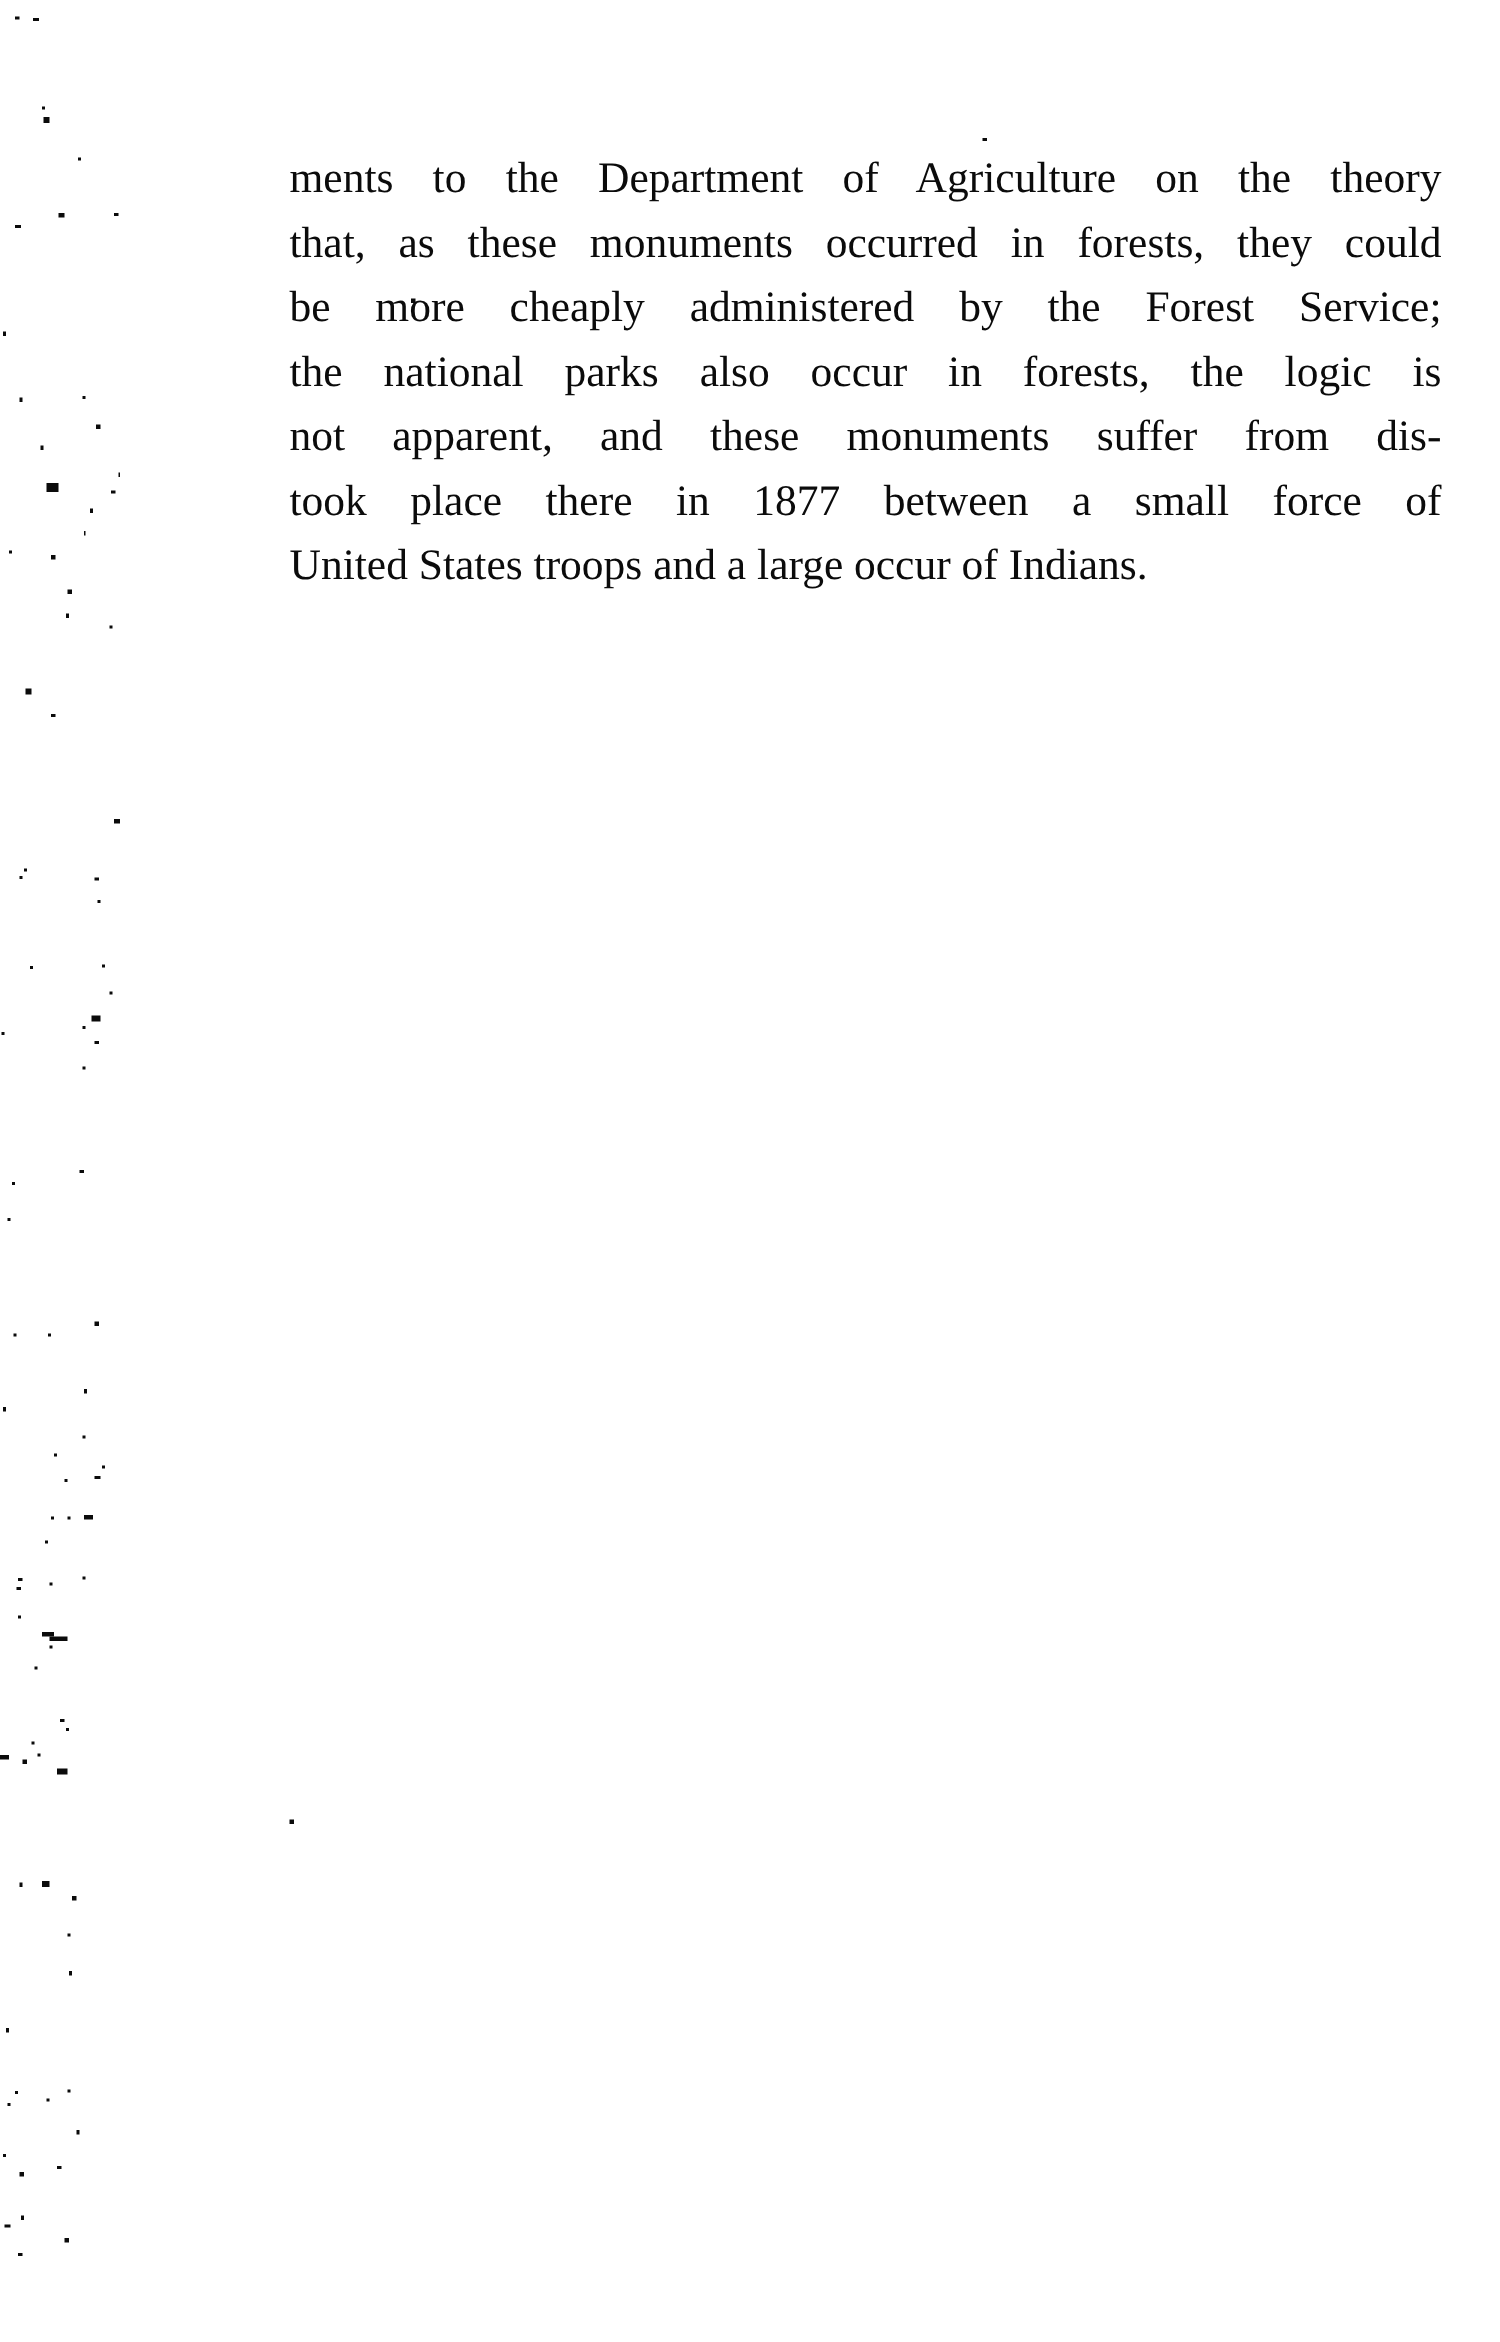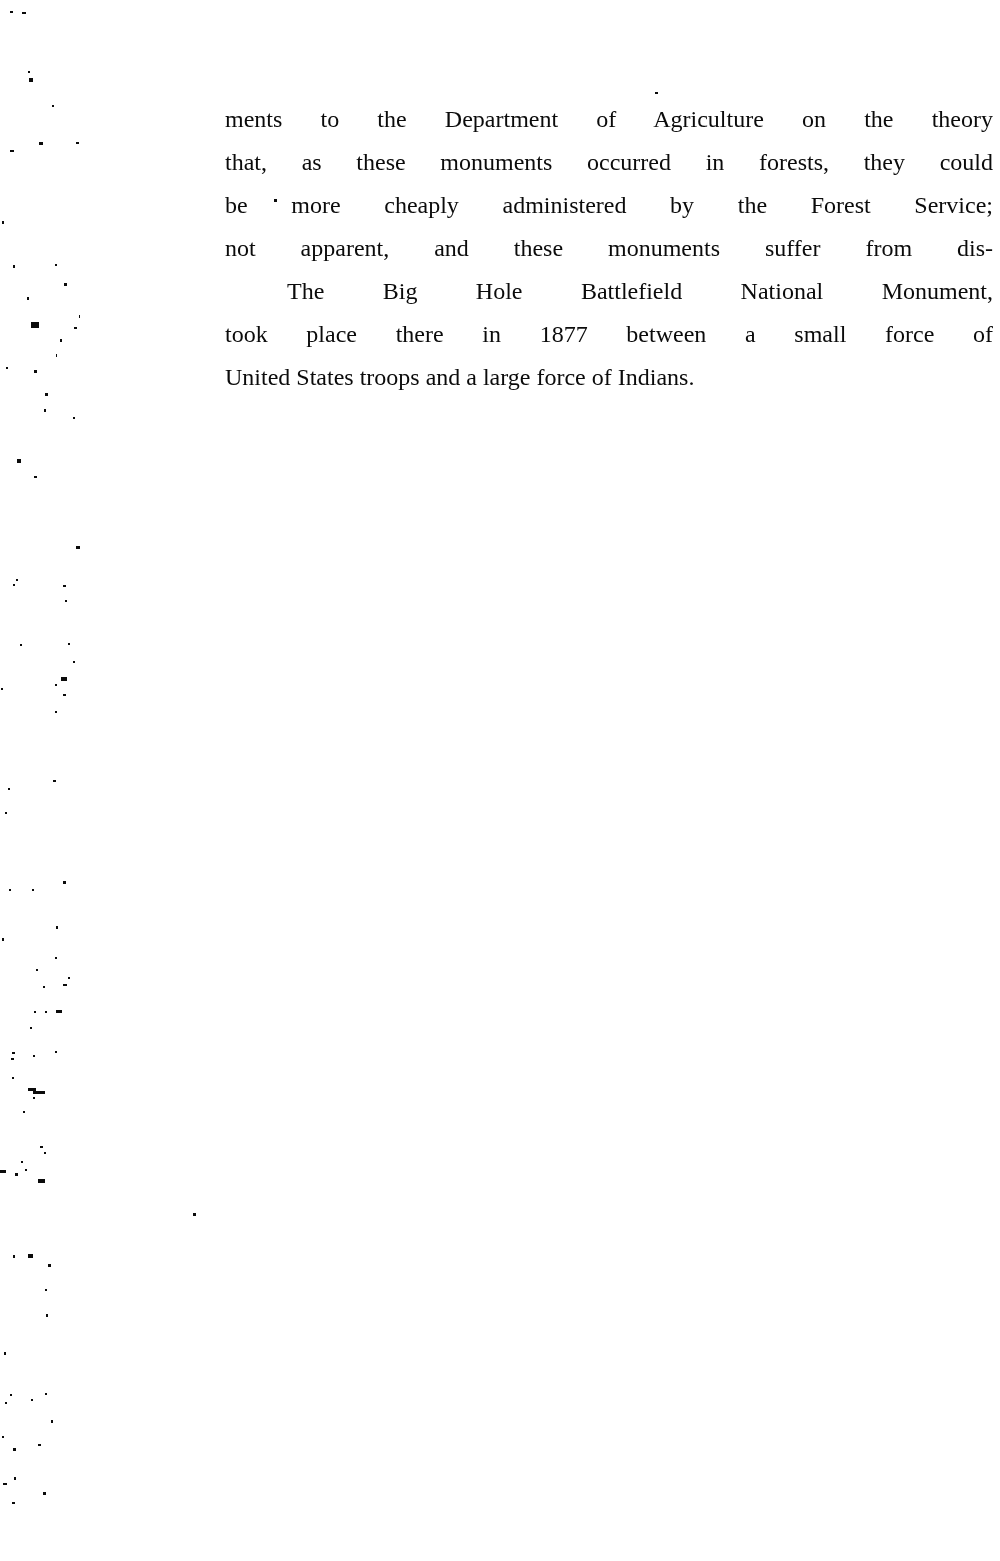--- a/index.html
+++ b/index.html
@@ -43,22 +43,21 @@
     letter-spacing: 2px;
     margin-right: 40px;
   }
   .title {
     font-size: 33px;
     letter-spacing: 1.2px;
     word-spacing: 7px;
   }
   .body-text {
     width: 768px;
-    font-size: 24px;
-    margin-left: 32px;
+    font-size: 29px;
   }
   .line {
     height: 43px;
     line-height: 43px;
     white-space: nowrap;
   }
   .line.justify {
     text-align: justify;
     text-align-last: justify;
     white-space: normal;
@@ -160,19 +159,19 @@
       <div class="speck" style="left: 14px; top: 1477px; width: 2px; height: 3px;"></div>
       <div class="speck" style="left: 3px; top: 1483px; width: 4px; height: 2px;"></div>
       <div class="speck" style="left: 43px; top: 1492px; width: 3px; height: 3px;"></div>
       <div class="speck" style="left: 12px; top: 1502px; width: 3px; height: 2px;"></div>
     </div>
   <div class="content">
     <div class="body-text">
         <div class="line justify">ments to the Department of Agriculture on the theory</div>
         <div class="line justify">that, as these monuments occurred in forests, they could</div>
         <div class="line justify">be more cheaply administered by the Forest Service;</div>
+        <div class="line justify">the national parks also occur in forests, the logic is</div>
         <div class="line justify">not apparent, and these monuments suffer from dis-</div>
-        <div class="line justify" style="text-indent: 62px;">The Big Hole Battlefield National Monument,</div>
         <div class="line justify">took place there in 1877 between a small force of</div>
-        <div class="line">United States troops and a large force of Indians.</div>
+        <div class="line">United States troops and a large occur of Indians.</div>
       </div>
   </div>
 </div>
 
 </body></html>

